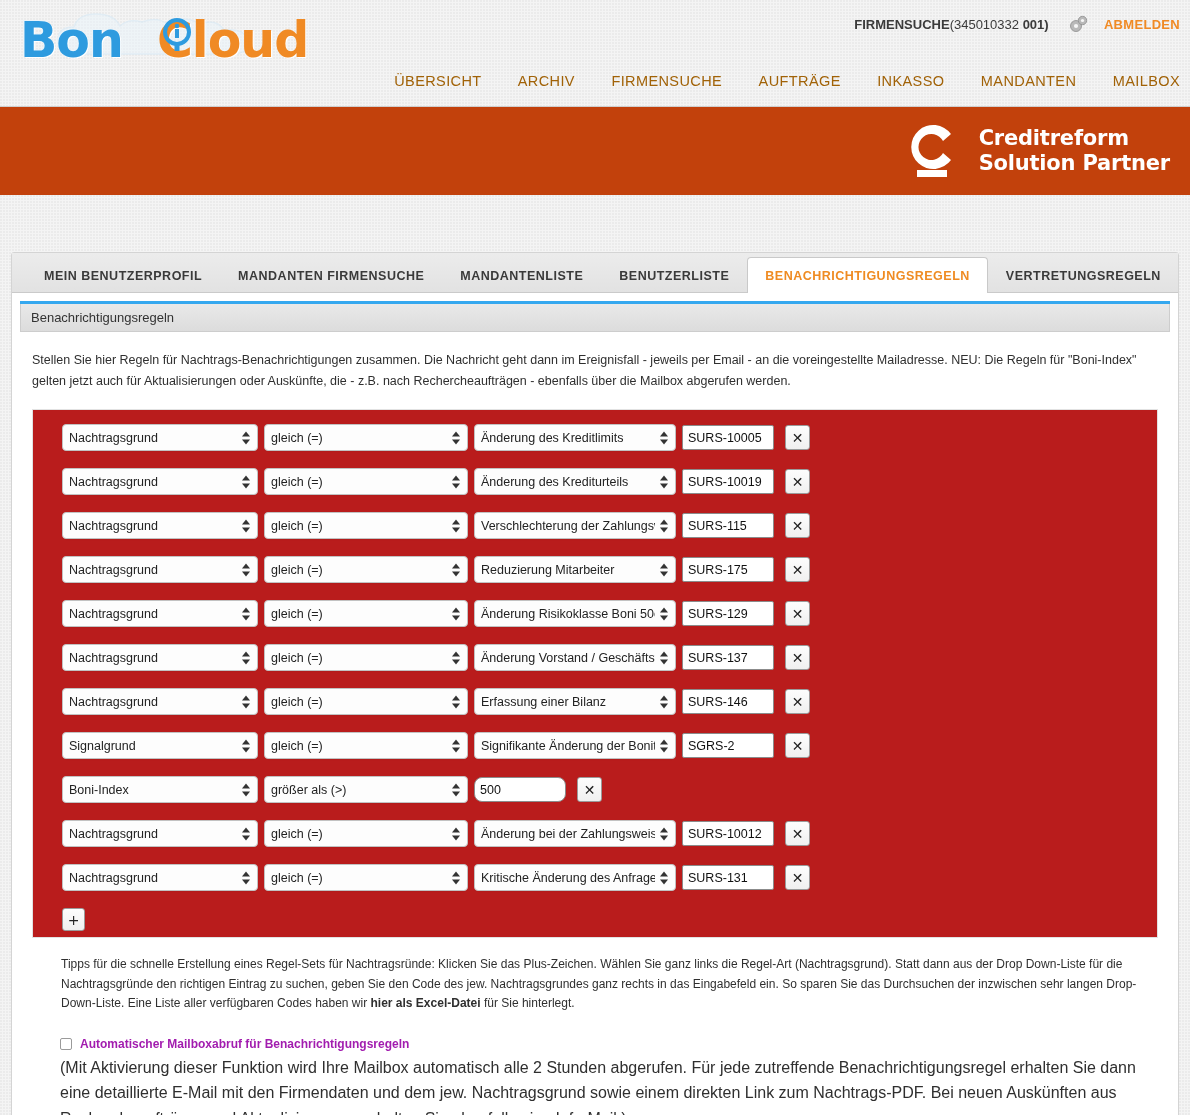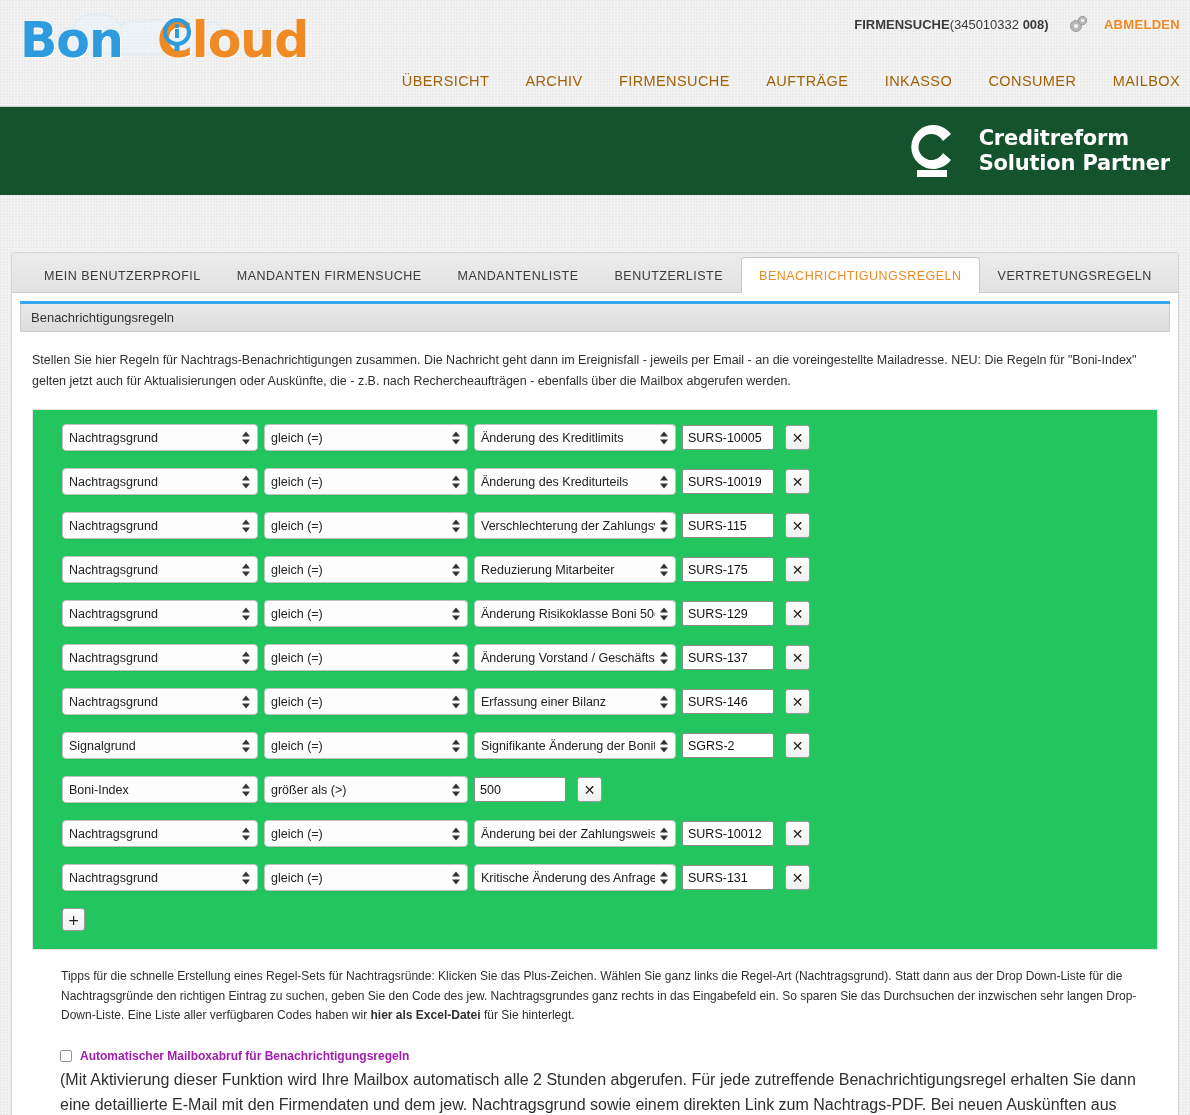--- a/index.html
+++ b/index.html
@@ -85,21 +85,21 @@
     margin-left: 32px;
     cursor: pointer;
     text-align: center;
   }
   .mainnav a:first-child { margin-left: 0; }
 
   
   .banner {
     position: relative;
     height: 88px;
-    background: #14532d;
+    background: #c2410c;
   }
   .crlogo {
     position: absolute;
     right: 20px; top: 13px;
     display: flex; align-items: center;
   }
   .cr-c { position: relative; width: 62px; height: 62px; margin-right: 18px; }
   .cr-text {
     color: #fff;
     font-size: 21px;
@@ -121,20 +121,21 @@
   }
 
   
   .tabstrip {
     display: flex;
     align-items: flex-end;
     height: 40px;
     padding: 0 14px;
     background: linear-gradient(#ececec, #e2e2e2);
     border-bottom: 1px solid #cacaca;
+    font-weight: bold;
   }
   .tab {
     font-size: 12.5px;
     letter-spacing: .5px;
     color: #3a3a3a;
     padding: 11px 17px 10px 17px;
     cursor: pointer;
     border: 1px solid transparent;
     border-bottom: none;
     position: relative;
@@ -164,23 +165,23 @@
   .intro {
     font-size: 12.5px;
     color: #2f2f2f;
     line-height: 1.65;
     margin: 0 0 18px 0;
     max-width: 1130px;
   }
 
   
   .rulesbox {
-    background: #22c55e;
+    background: #b91c1c;
     border: 1px solid #e2e2e2;
-    padding: 14px 16px 18px 29px;
+    padding: 14px 16px 6px 29px;
     margin: 0 0 0 0;
   }
   .rule-row {
     display: flex;
     align-items: center;
     margin-bottom: 17px;
   }
   .rule-row:last-of-type { margin-bottom: 0; }
 
   select.fld {
@@ -227,21 +228,21 @@
     font-family: "Liberation Sans", sans-serif;
     color: #111;
     border: 1px solid #8b8b8b;
     background: #fff;
     border-radius: 2px;
     padding: 0 5px;
     margin-right: 11px;
     width: 92px;
   }
   input.txt.wide { width: 92px; }
-  input.txt.boni { width: 92px; }
+  input.txt.boni { width: 92px; border-radius: 8px; }
 
   .xbtn {
     width: 25px; height: 25px;
     border: 1px solid #9b9b9b;
     background: linear-gradient(#fdfdfd, #f0f0f0);
     border-radius: 3px;
     font-size: 14px;
     font-weight: bold;
     color: #222;
     line-height: 1;
@@ -313,41 +314,41 @@
     <div class="logo-text"><span class="logo-bon">Bon</span><span style="display:inline-block;width:34px"></span><span class="logo-cl">Cloud</span></div>
     <svg class="logo-i-mark" viewBox="0 0 34 34">
       <circle cx="15" cy="14" r="12" fill="none" stroke="#2e9bdf" stroke-width="4"></circle>
       <circle cx="15" cy="8" r="2.3" fill="#2e9bdf"></circle>
       <rect x="13" y="11" width="4" height="9" fill="#2e9bdf"></rect>
       <rect x="12.5" y="25" width="5" height="8" fill="#2e9bdf"></rect>
     </svg>
   </div>
 
   <div class="acct">
-    <b>FIRMENSUCHE</b><span>(345010332 </span><b>008)</b>
+    <b>FIRMENSUCHE</b><span>(345010332 </span><b>001)</b>
     <span class="gear-icon">
       <svg width="22" height="20" viewBox="0 0 22 20">
         <g fill="#b9b9b9" stroke="#8e8e8e" stroke-width=".8">
           <circle cx="8" cy="12" r="5.5"></circle>
           <circle cx="14.5" cy="6.5" r="4.2"></circle>
         </g>
         <circle cx="8" cy="12" r="2.1" fill="#f6f6f6"></circle>
         <circle cx="14.5" cy="6.5" r="1.6" fill="#f6f6f6"></circle>
       </svg>
     </span>
     <a class="abmelden">ABMELDEN</a>
   </div>
 
   <div class="mainnav">
     <a>ÜBERSICHT</a>
     <a>ARCHIV</a>
     <a>FIRMENSUCHE</a>
     <a>AUFTRÄGE</a>
     <a>INKASSO</a>
-    <a>CONSUMER</a>
+    <a>MANDANTEN</a>
     <a>MAILBOX</a>
   </div>
 </div>
 
 <div class="banner">
   <div class="crlogo">
     <div class="cr-c">
       <svg width="62" height="62" viewBox="0 0 62 62">
         <path d="M52 14 A22 22 0 1 0 52 40 L44 33 A13 13 0 1 1 44 21 Z" fill="#fff"></path>
         <rect x="18" y="50" width="30" height="7" fill="#fff"></rect>

